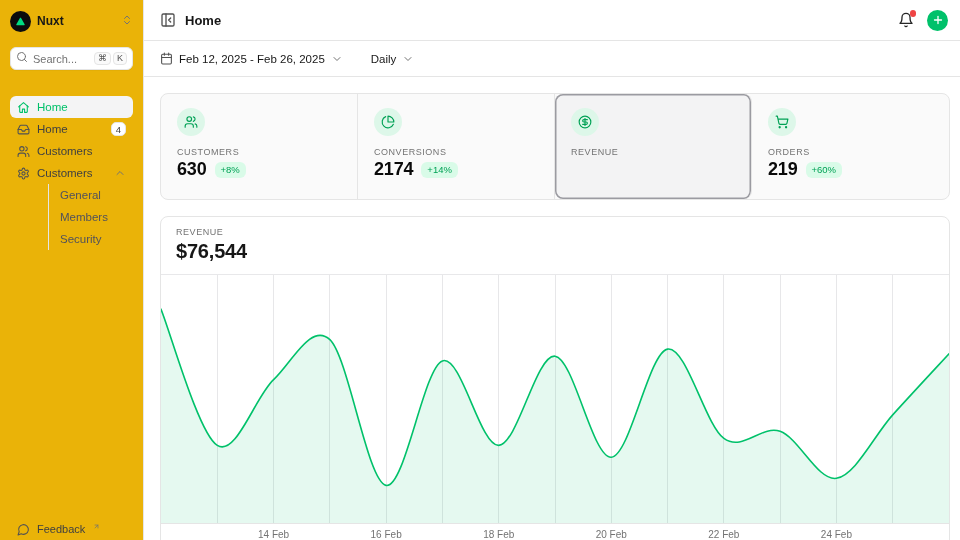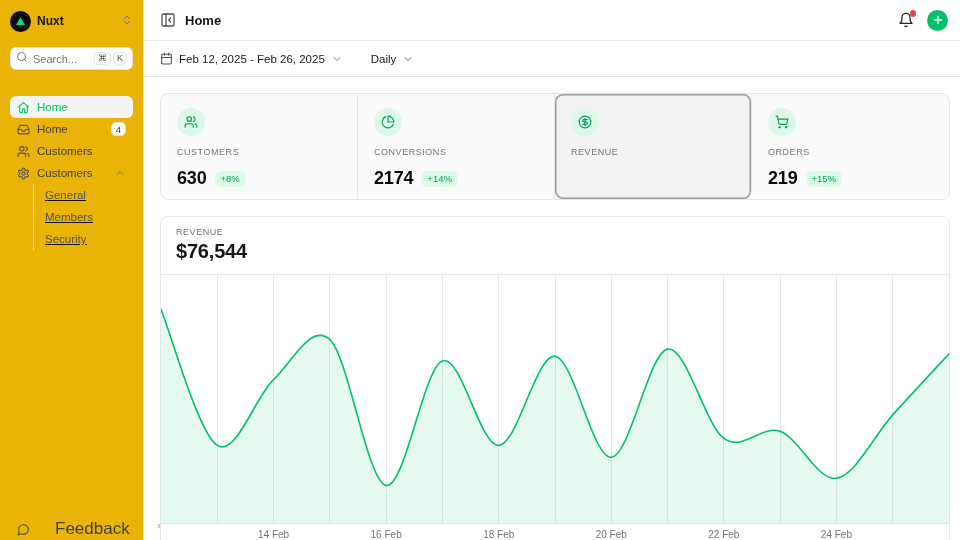--- a/index.html
+++ b/index.html
@@ -25,24 +25,24 @@
   .kbd-group { margin-left:auto; display:flex; gap:2px; }
   .kbd { font-size:9px; color:#525252; border:1px solid #e5e5e5; border-radius:4px; padding:1px 3px; background:#fafafa; line-height:1.1; }
   .nav { display:flex; flex-direction:column; }
   .nav-item { display:flex; align-items:center; gap:7px; height:22px; padding:0 7px; border-radius:6px;
               font-size:11.5px; color:#404040; cursor:pointer; }
   .nav-item .nico { color:#525252; display:flex; }
   .nav-item.active { background:#f4f4f5; color:#00C16A; font-weight:500; }
   .nav-item.active .nico { color:#00C16A; }
   .nav-badge { margin-left:auto; font-size:9.5px; color:#404040; border:1px solid #e5e5e5; border-radius:5px; padding:0.5px 4px; background:#fff; }
   .nav-chev { margin-left:auto; color:#737373; display:flex; }
-  .sub-group { margin-left:23px; border-left:1px solid #e5e5e5; display:flex; flex-direction:column;text-decoration:underline; }
+  .sub-group { margin-left:38px; border-left:1px solid #e5e5e5; display:flex; flex-direction:column; }
   .sub-item { height:22px; display:flex; align-items:center; padding-left:11px; font-size:11.5px; color:#52525b; cursor:pointer; border-radius:6px; }
   .sb-spacer { flex:1; }
-  .foot-link { display:flex; align-items:flex-start; gap:25px; height:22px; padding:0 7px; font-size:17px; color:#404040; cursor:pointer; align-items:center; }
+  .foot-link { display:flex; align-items:flex-start; gap:7px; height:22px; padding:0 7px; font-size:11px; color:#404040; cursor:pointer; align-items:center; }
   .foot-link .nico { color:#525252; display:flex; }
   .ext { color:#737373; display:flex; margin-left:1px; margin-top:-6px; }
   .ext svg { width:7px; height:7px; }
   .sb-user { border-top:1px solid #e5e5e5; margin-top:7px; padding:6px 10px; display:flex; align-items:center; gap:6px; cursor:pointer; height:32px; }
   .avatar { width:18px; height:18px; border-radius:50%; background:radial-gradient(circle at 35% 30%, #5b5b63, #1c1c1f 70%); flex:0 0 auto; }
   .uname { font-size:11.5px; font-weight:500; white-space:nowrap; }
 
   
   .main { flex:1; display:flex; flex-direction:column; min-width:0; }
   .main-header { height:41px; border-bottom:1px solid #e5e5e5; display:flex; align-items:center; gap:9px; padding:0 12px 0 16px; }
@@ -61,21 +61,21 @@
   .content { flex:1; padding:16px 10px 0 16px; overflow:hidden; }
 
   
   .stats-row { display:grid; grid-template-columns:repeat(4,1fr); border:1px solid #e5e5e5; border-radius:8px; background:#fafafa; overflow:hidden; }
   .stat-cell { padding:14px 16px; border-right:1px solid #e5e5e5; cursor:pointer; position:relative; height:105px; }
   .stat-cell:last-child { border-right:none; }
   .stat-cell.selected { background:#f3f3f4; box-shadow:inset 0 0 0 1.5px #9b9ba1; border-radius:8px; }
   .stat-ico { width:28px; height:28px; border-radius:50%; background:#ddf7e9; color:#00a155; display:flex; align-items:center; justify-content:center; margin-bottom:11px; }
   .stat-ico svg { width:14px; height:14px; }
   .stat-label { font-size:9px; letter-spacing:.06em; color:#737373; font-weight:500; }
-  .stat-valrow { margin-top:11px; display:flex; align-items:center; gap:8px; }
+  .stat-valrow { margin-top:2px; display:flex; align-items:center; gap:8px; }
   .stat-value { font-size:18px; font-weight:700; color:#0a0a0a; letter-spacing:-.01em; }
   .delta-badge { font-size:9.5px; font-weight:500; color:#00a155; background:#d9fbe8; border-radius:6px; padding:2.5px 6px; }
 
   
   .chart-card { margin-top:16px; border:1px solid #e5e5e5; border-radius:8px; background:#fff; height:345px; overflow:hidden; }
   .chart-header { padding:10px 15px 11px; border-bottom:1px solid #e8e8ea; }
   .chart-label { font-size:9px; letter-spacing:.06em; color:#737373; font-weight:500; }
   .chart-value { font-size:20px; font-weight:700; margin-top:3px; letter-spacing:-.01em; }
   .chart-plot { position:relative; height:272px; }
   .chart-plot svg { position:absolute; inset:0; width:100%; height:100%; display:block; }
@@ -290,21 +290,21 @@
           <span class="stat-ico">
             <svg viewBox="0 0 24 24" fill="none" stroke="currentColor" stroke-width="2" stroke-linecap="round" stroke-linejoin="round">
                 <circle cx="8" cy="21" r="1"></circle>
                 <circle cx="19" cy="21" r="1"></circle>
                 <path d="M2.05 2.05h2l2.66 12.42a2 2 0 0 0 2 1.58h9.78a2 2 0 0 0 1.95-1.57l1.65-7.43H5.12"></path>
               </svg>
           </span>
           <div class="stat-label">ORDERS</div>
           <div class="stat-valrow">
             <span class="stat-value">219</span>
-            <span class="delta-badge">+15%</span>
+            <span class="delta-badge">+60%</span>
           </div>
         </div>
       </div>
 
       <div class="chart-card">
         <div class="chart-header">
           <div class="chart-label">REVENUE</div>
           <div class="chart-value">$76,544</div>
         </div>
         <div class="chart-plot">

